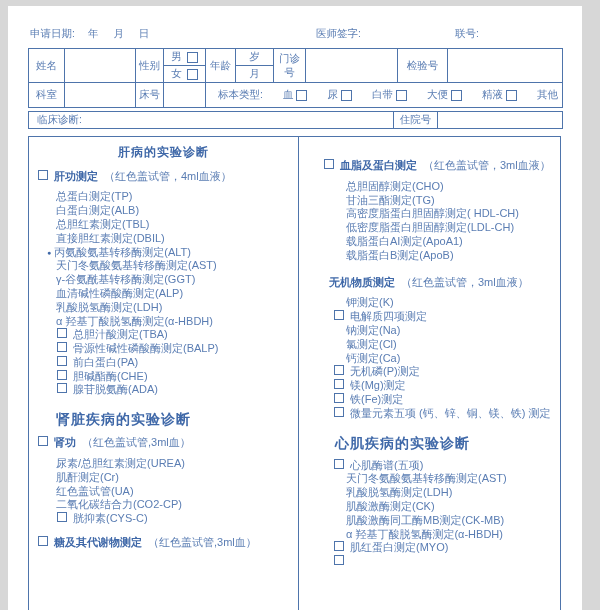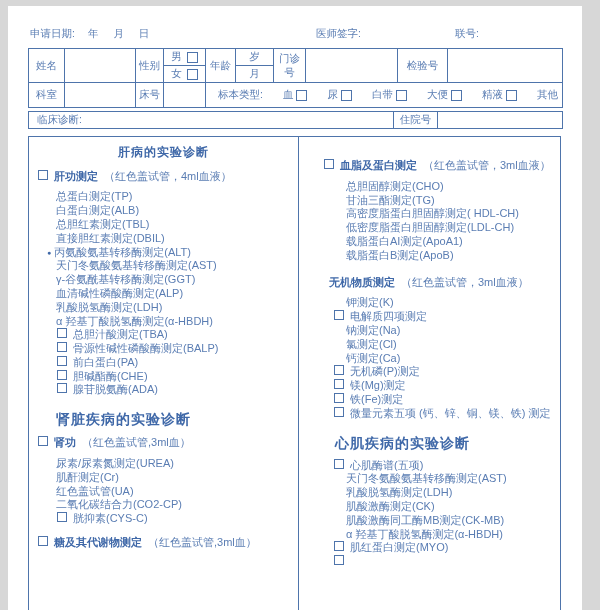--- a/index.html
+++ b/index.html
@@ -196,21 +196,21 @@
         <div class="row b-i"><span class="tx">血清碱性磷酸酶测定(ALP)</span></div>
         <div class="row b-i"><span class="tx">乳酸脱氢酶测定(LDH)</span></div>
         <div class="row b-i"><span class="tx">α 羟基丁酸脱氢酶测定(α-HBDH)</span></div>
         <div class="row b-c"><span class="cb"></span><span class="tx">总胆汁酸测定(TBA)</span></div>
         <div class="row b-c"><span class="cb"></span><span class="tx">骨源性碱性磷酸酶测定(BALP)</span></div>
         <div class="row b-c"><span class="cb"></span><span class="tx">前白蛋白(PA)</span></div>
         <div class="row b-c"><span class="cb"></span><span class="tx">胆碱酯酶(CHE)</span></div>
         <div class="row b-c"><span class="cb"></span><span class="tx">腺苷脱氨酶(ADA)</span></div>
         <div class="row b-hl"><span class="tx">肾脏疾病的实验诊断</span></div>
         <div class="row b-g"><span class="cb"></span><span class="tx">肾功</span><span class="note">（红色盖试管,3ml血）</span></div>
-        <div class="row b-i"><span class="tx">尿素/尿素氮测定(UREA)</span></div>
+        <div class="row b-i"><span class="tx">尿素/总胆红素测定(UREA)</span></div>
         <div class="row b-i"><span class="tx">肌酐测定(Cr)</span></div>
         <div class="row b-i"><span class="tx">红色盖试管(UA)</span></div>
         <div class="row b-i"><span class="tx">二氧化碳结合力(CO2-CP)</span></div>
         <div class="row b-c"><span class="cb"></span><span class="tx">胱抑素(CYS-C)</span></div>
         <div class="row b-g"><span class="cb"></span><span class="tx">糖及其代谢物测定</span><span class="note">（红色盖试管,3ml血）</span></div>
       </div>
     <div class="col col-right" id="colR">
         <div class="row b-g"><span class="cb"></span><span class="tx">血脂及蛋白测定</span><span class="note">（红色盖试管，3ml血液）</span></div>
         <div class="row b-i"><span class="tx">总胆固醇测定(CHO)</span></div>
         <div class="row b-i"><span class="tx">甘油三酯测定(TG)</span></div>

